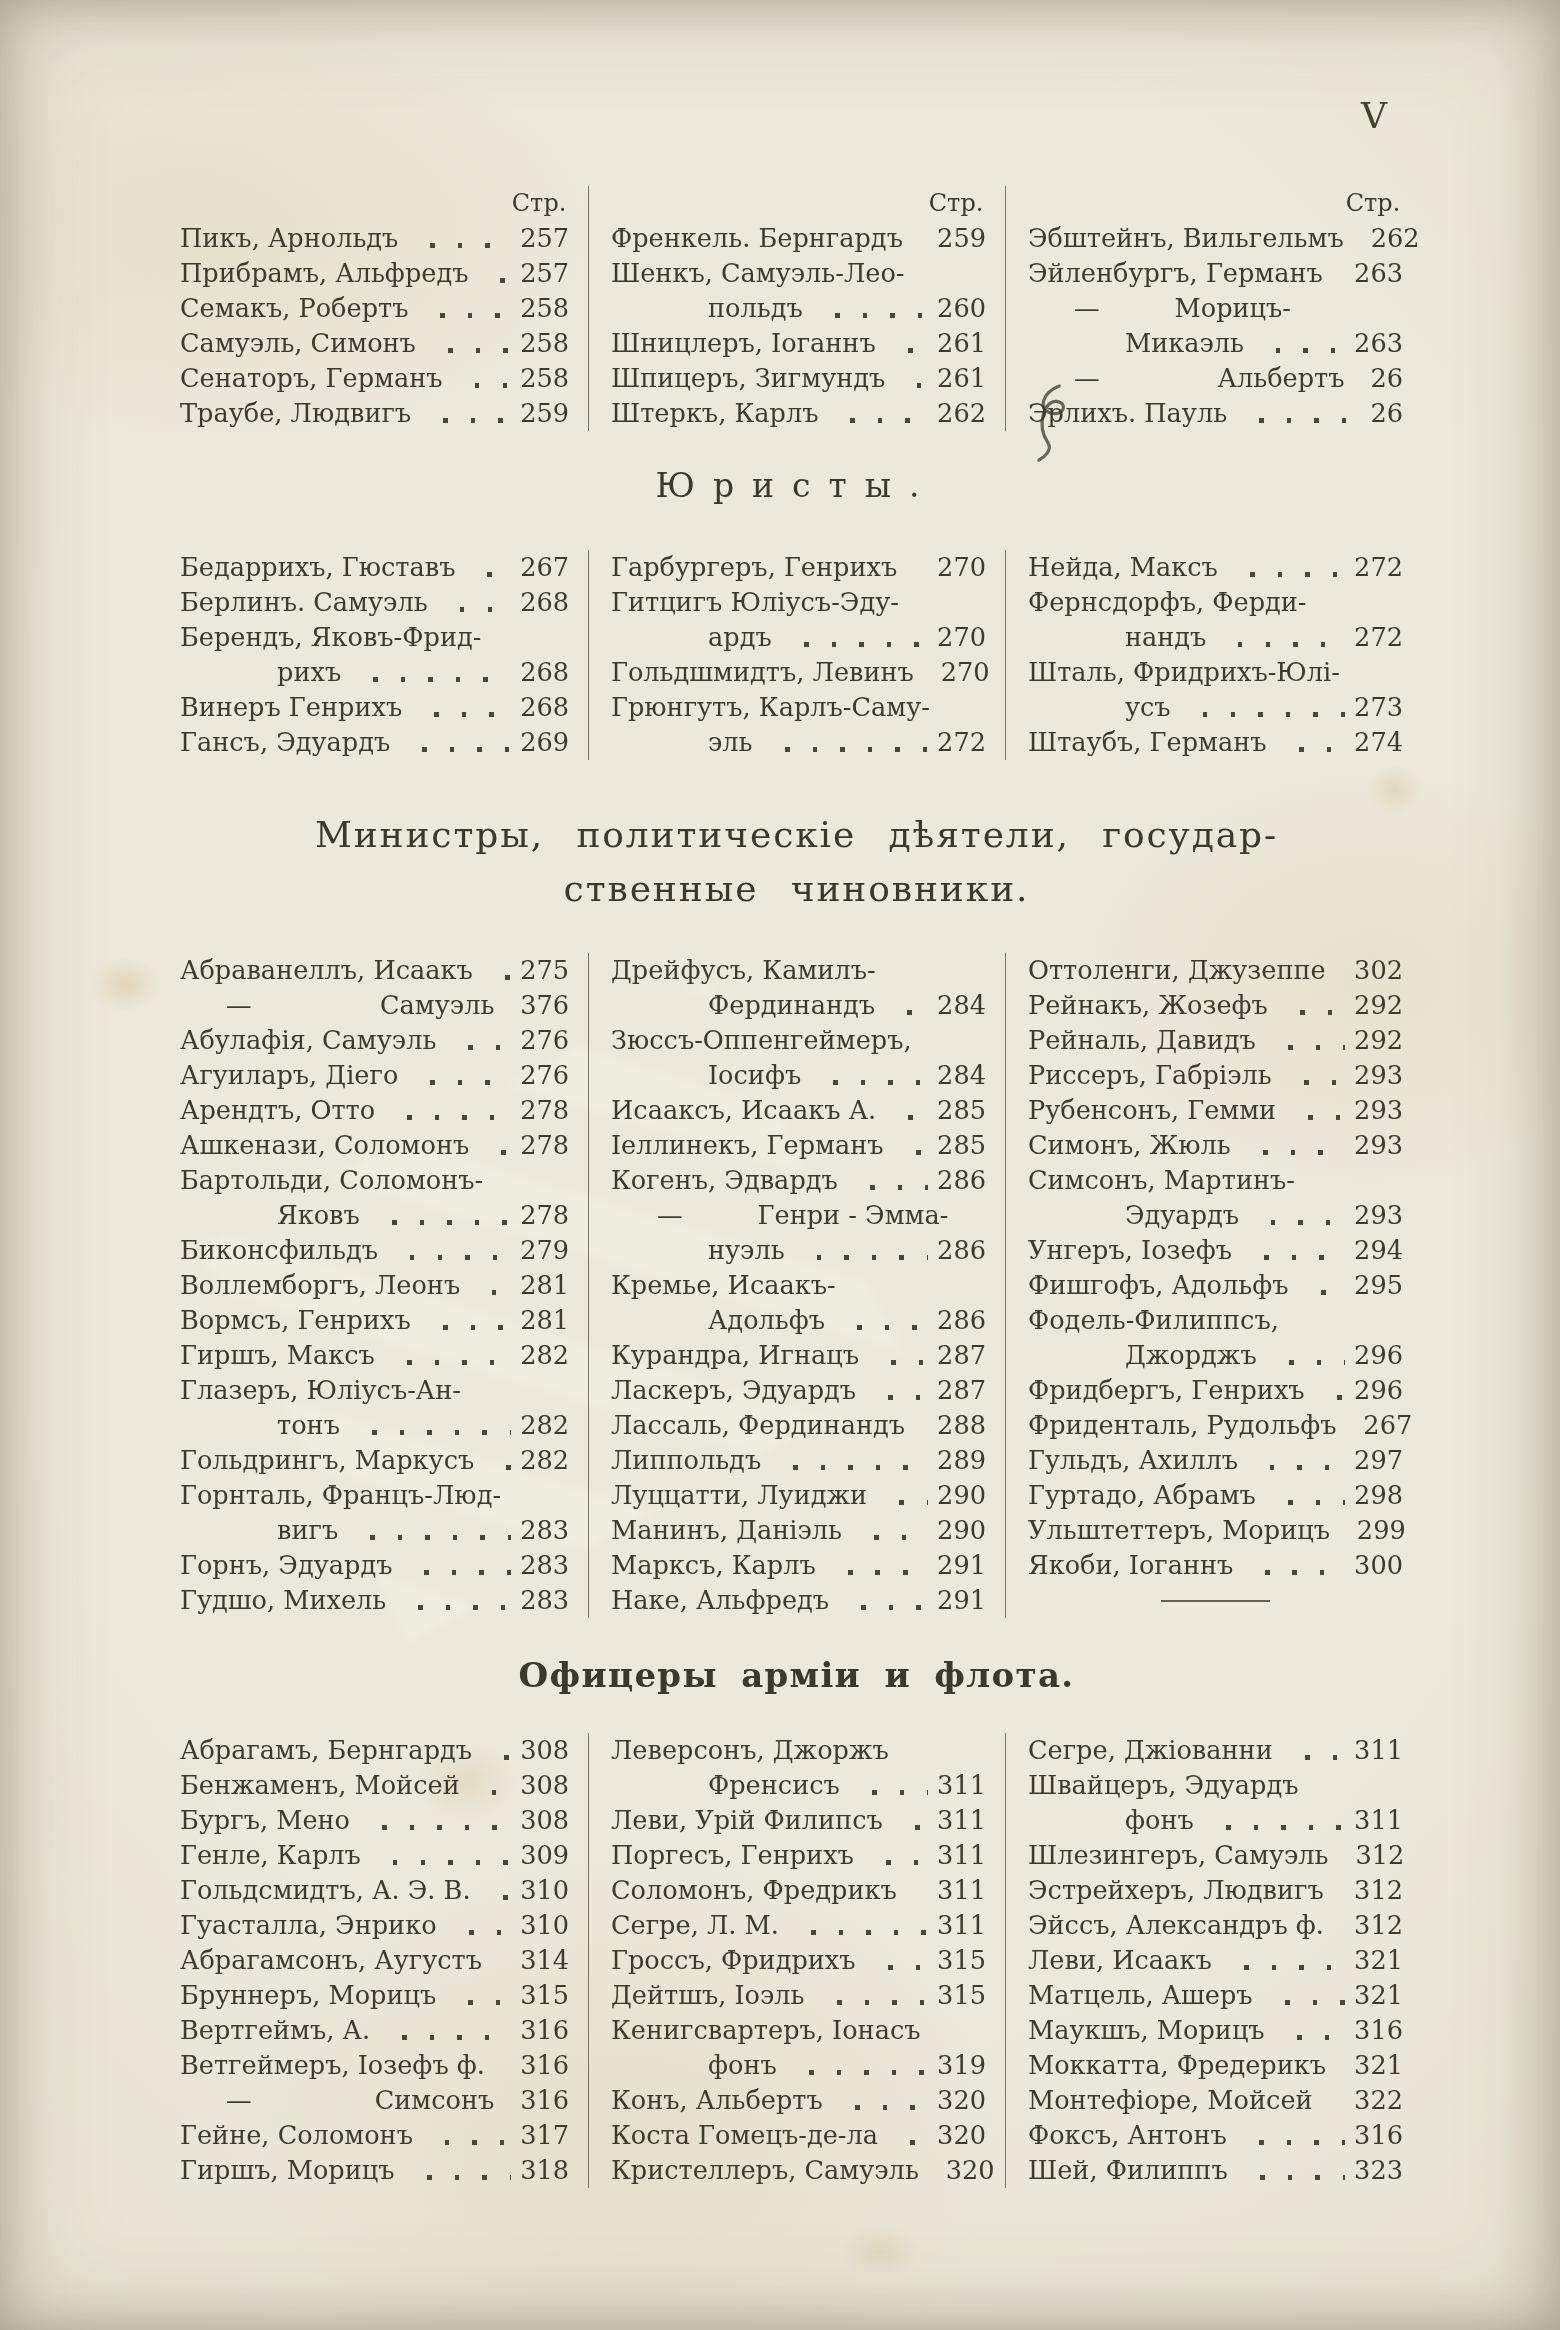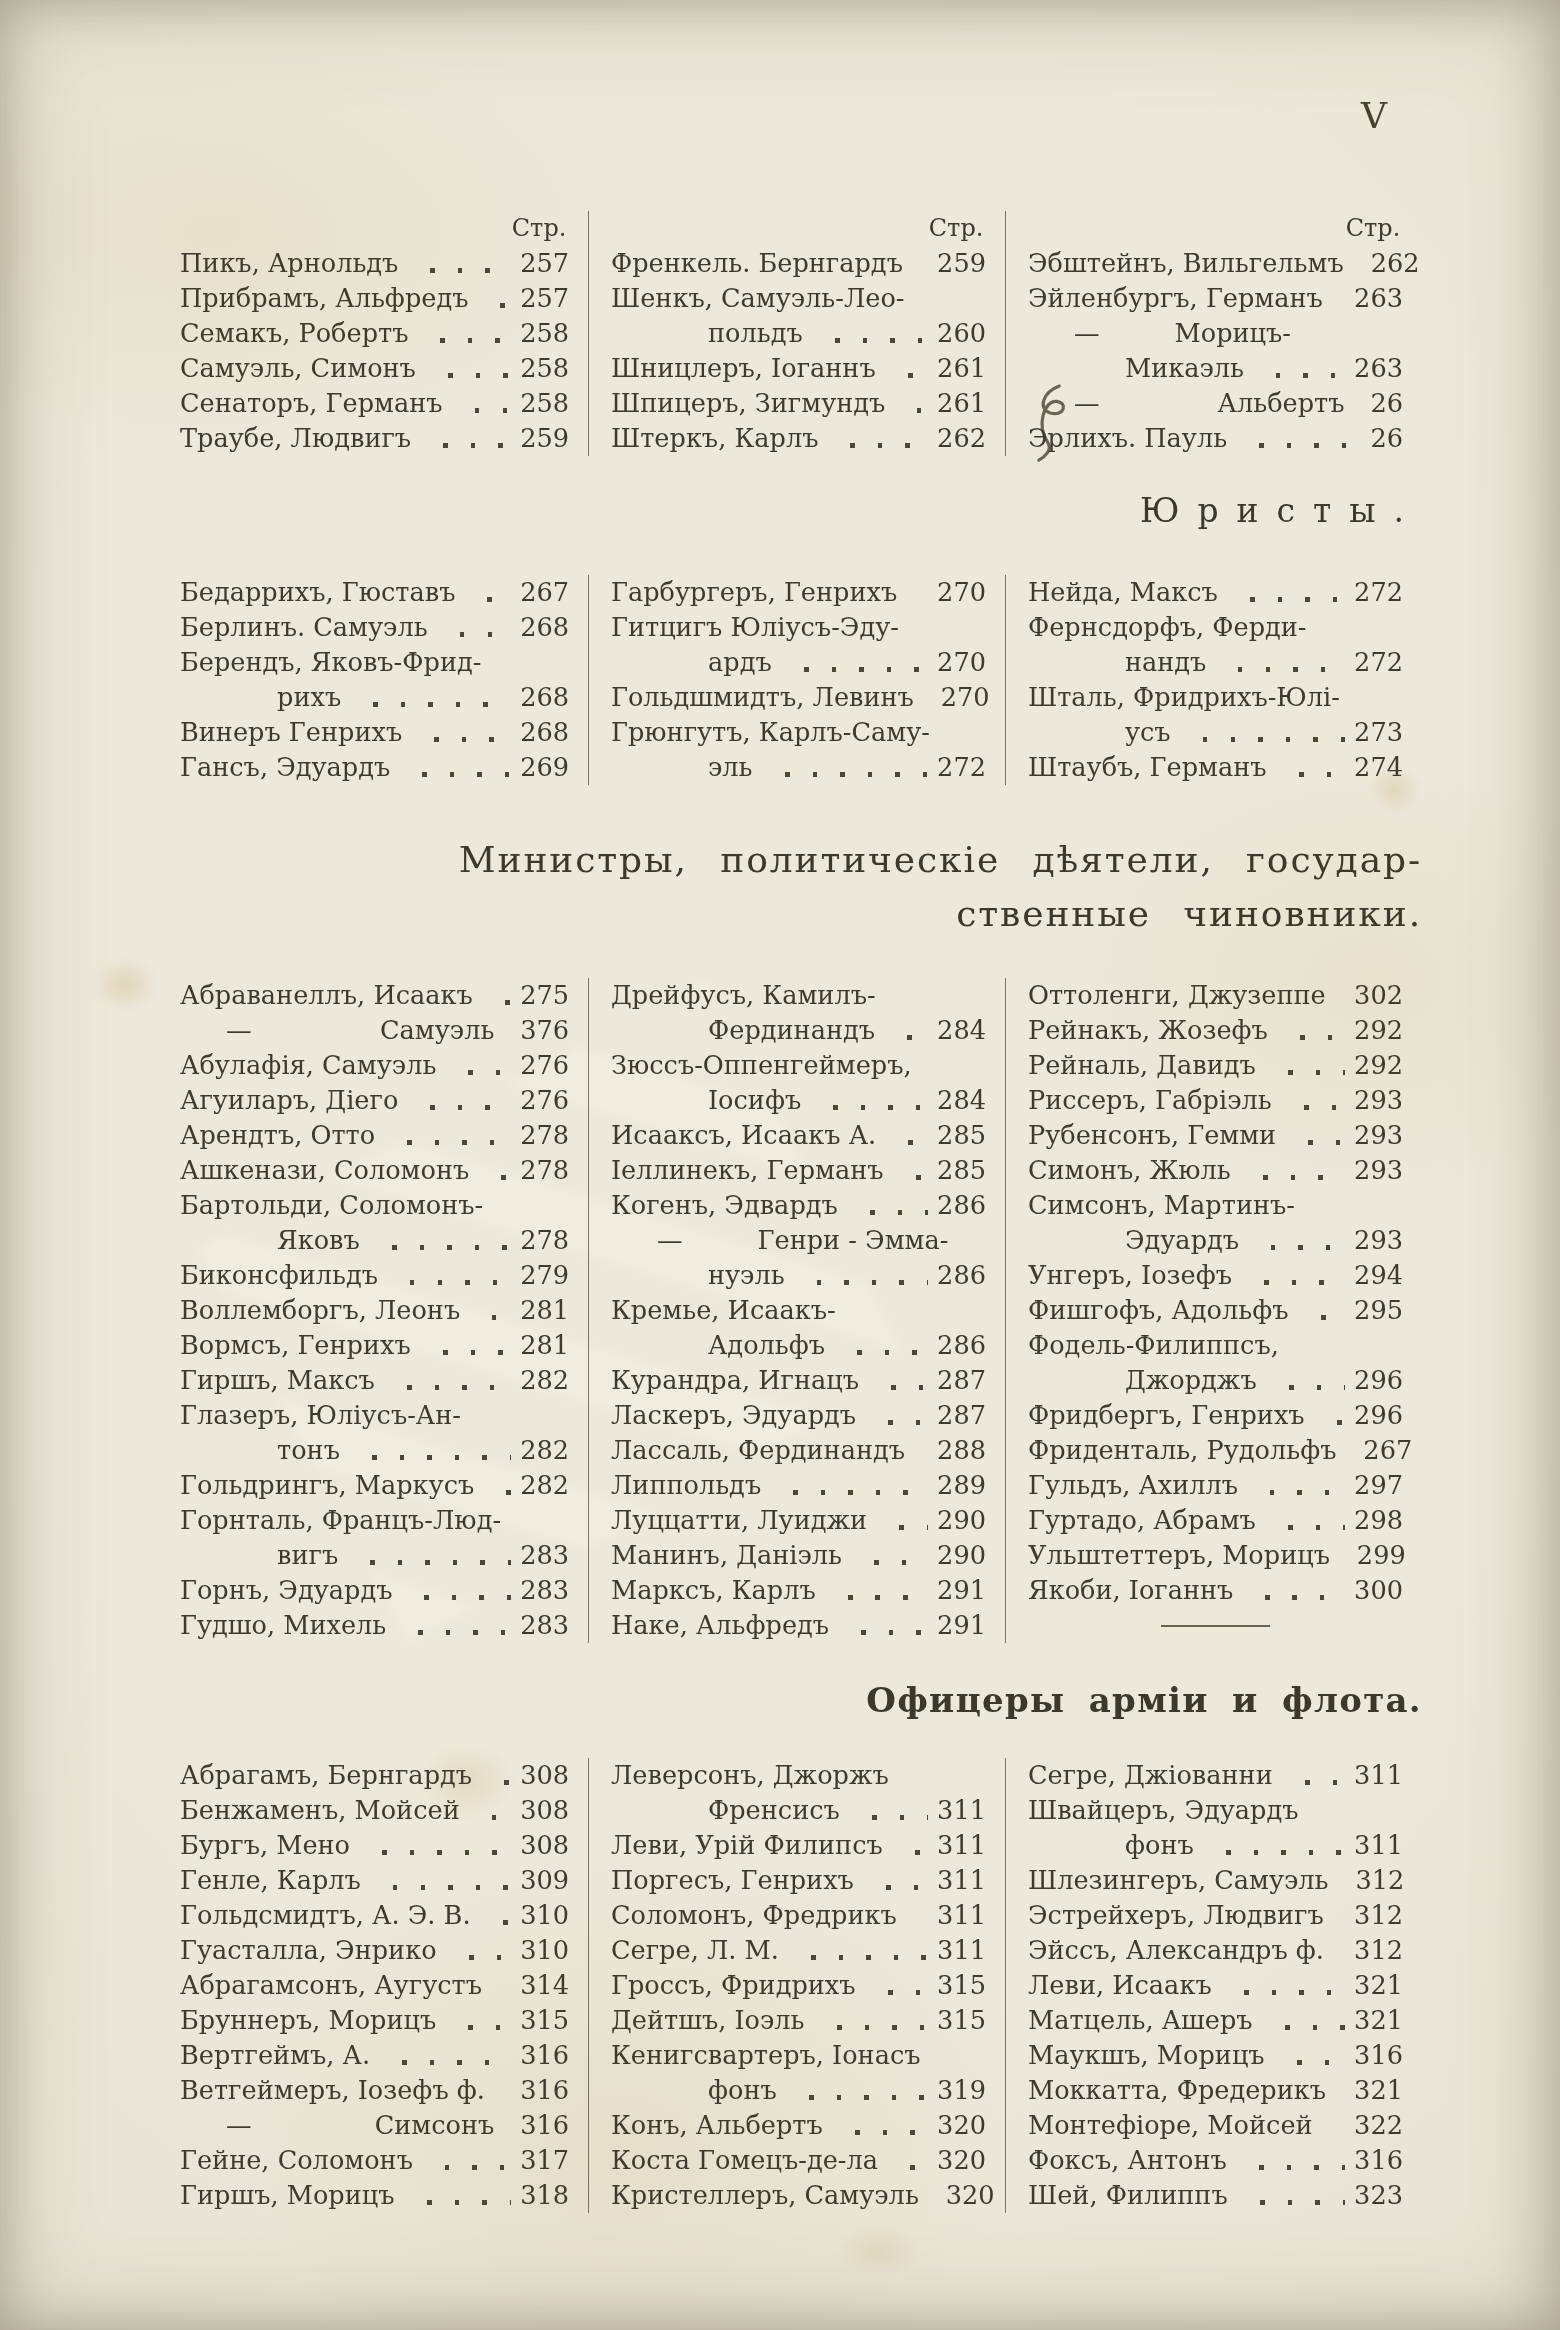--- a/index.html
+++ b/index.html
@@ -17,40 +17,40 @@
   .stain { position:absolute; border-radius:50%; pointer-events:none; }
   .stain.s1 { left:77px; top:946px; width:96px; height:77px; background:radial-gradient(closest-side, rgba(187,148,74,.22), transparent 70%); }
   .stain.s2 { left:396px; top:1727px; width:141px; height:109px; background:radial-gradient(closest-side, rgba(187,148,74,.16), transparent 70%); }
   .stain.s3 { left:1356px; top:755px; width:77px; height:70px; background:radial-gradient(closest-side, rgba(187,148,74,.20), transparent 70%); }
   .stain.s4 { left:819px; top:2213px; width:122px; height:77px; background:radial-gradient(closest-side, rgba(187,148,74,.15), transparent 70%); }
   .sheen { position:absolute; left:269px; top:1087px; width:576px; height:448px; transform:rotate(-28deg); pointer-events:none;
     background:repeating-linear-gradient(45deg, rgba(255,255,255,.16) 0 58px, rgba(255,255,255,0) 58px 141px); filter:blur(3.8px); }
 
   .page-number { position:absolute; top:95px; right:174px; font-size:36px; color:#45412f; }
 
-  .content { position:absolute; left:171px; top:211px; width:1251px; }
+  .content { position:absolute; left:171px; top:186px; width:1251px; }
 
   .cols { display:flex; align-items:stretch; }
   .col { width:33.333%; box-sizing:border-box; padding:0 19px 0 22px; }
   .col:first-child { padding-left:9px; }
   .col + .col { border-left:1.9px solid rgba(84,78,60,.75); }
 
   .col-pagelabel { font-size:24px; line-height:35px; text-align:right; padding-right:2.6px; }
 
   .entry { display:flex; align-items:baseline; font-size:25.6px; line-height:35px; white-space:nowrap; }
   .entry .name { flex:0 0 auto; }
   .entry .pg { flex:0 0 auto; text-align:right; margin-left:3.8px; }
   .entry .leader { flex:1 1 19px; min-width:9px; height:4.5px; align-self:flex-end; margin:0 5.1px 8.3px 9px;
     background:repeating-linear-gradient(90deg, transparent 0 23px, #4c4737 23px 27.5px); }
   .entry.cont { padding-left:97px; }
   .entry .dashmark { flex:0 0 auto; padding-left:46px; letter-spacing:0; }
   .entry.dash .name { margin-left:auto; margin-right:22px; }
   .entry.dash.nopage .name { margin-left:75px; margin-right:auto; }
 
-  .sec-heading { text-align:right; white-space:pre-line; color:#3b382c; }
+  .sec-heading { text-align:center; white-space:pre-line; color:#3b382c; }
   .h-spaced        { font-size:33px; letter-spacing:18px; margin:35px 0 45px; }
   .h-display       { font-size:36px; line-height:1.5; letter-spacing:1.9px; word-spacing:19px; margin:48px 0 37px; }
   .h-bold          { font-size:34px; font-weight:bold; letter-spacing:1.3px; word-spacing:10.2px; margin:37px 0 38px; }
   .h-spacedbold    { font-size:33px; font-weight:bold; letter-spacing:15.3px; margin:33px 0 40px; }
 
   .end-rule { width:109px; border-top:2.6px solid rgba(70,64,48,.8); margin:16.6px auto 0; }
 
   .squiggle { position:absolute; left:1031px; top:381px; pointer-events:none; opacity:.8; }
 </style>
 </head>

